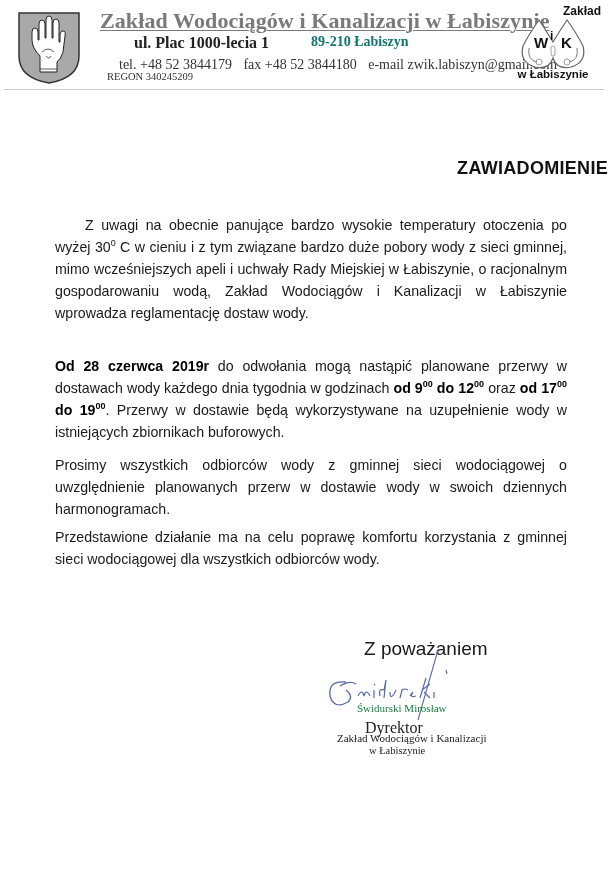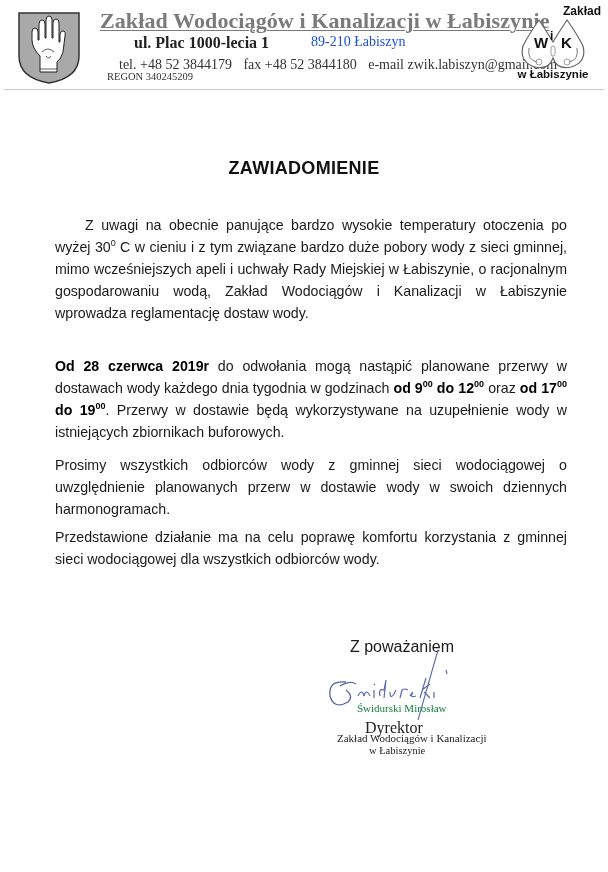--- a/index.html
+++ b/index.html
@@ -5,43 +5,43 @@
     html, body { margin: 0; padding: 0; background: #ffffff; }
     body { width: 608px; height: 872px; position: relative; overflow: hidden; color: #1a1a1a; }
     .abs { position: absolute; }
     .serif { font-family: "Liberation Serif", "DejaVu Serif", serif; }
     .sans { font-family: "Liberation Sans", "DejaVu Sans", sans-serif; }
 
     
     #crest { left: 18px; top: 12px; width: 62px; height: 72px; }
     #org-name { left: 100px; top: 8px; font-size: 22px; font-weight: bold; color: #7a7a7a; text-decoration: underline; text-decoration-thickness: 1px; text-underline-offset: 2px; letter-spacing: 0.1px; white-space: nowrap; }
     #addr-street { left: 134px; top: 34px; font-size: 16px; font-weight: bold; color: #222; white-space: nowrap; }
-    #addr-city { left: 311px; top: 34px; font-size: 14px; font-weight: normal; color: #1d4ed8; white-space: nowrap; }
+    #addr-city { left: 311px; top: 34px; font-size: 14px; font-weight: bold; color: #0f766e; white-space: nowrap; }
     #contact-line { left: 119px; top: 57px; font-size: 14px; color: #333; white-space: nowrap; }
     #contact-line span { margin-right: 8px; }
     #regon { left: 107px; top: 71px; font-size: 10.5px; color: #333; white-space: nowrap; }
     #wik-logo { left: 505px; top: 4px; width: 96px; height: 80px; }
     #wik-top { position: absolute; left: 0; top: 0; width: 96px; text-align: right; font-size: 12px; font-weight: bold; color: #111; }
     #wik-bottom { position: absolute; left: 0; top: 64px; width: 96px; text-align: center; font-size: 11.5px; font-weight: bold; color: #111; }
     #header-rule { left: 4px; top: 89px; width: 600px; height: 1px; background: #c9c9c9; }
 
     
-    #doc-title { left: 0; top: 158px; width: 608px; text-align: center; font-size: 18px; font-weight: bold; letter-spacing: 0.3px; color: #111; }
+    #doc-title { left: 0; top: 158px; width: 608px; text-align: right; font-size: 18px; font-weight: bold; letter-spacing: 0.3px; color: #111; }
 
     
     .para { position: absolute; left: 55px; width: 512px; font-size: 14.2px; line-height: 22px; text-align: justify; color: #1a1a1a; }
     .para b { color: #000; }
     .para sup { font-size: 9px; line-height: 0; vertical-align: 6px; }
     #p1 { top: 214px; text-indent: 30px; }
     #p2 { top: 355px; }
     #p3 { top: 454px; }
     #p4 { top: 526px; }
 
     
-    #closing { left: 350px; top: 638px; font-size: 16px; color: #1a1a1a; }
+    #closing { left: 364px; top: 638px; font-size: 19px; color: #1a1a1a; }
     #signature { left: 318px; top: 640px; width: 150px; height: 80px; }
     #signer-name { left: 357px; top: 702px; font-size: 11px; color: #15803d; white-space: nowrap; }
     #signer-role { left: 365px; top: 719px; font-size: 16px; color: #222; white-space: nowrap; }
     #signer-org { left: 337px; top: 732px; font-size: 11px; color: #222; white-space: nowrap; }
     #signer-city { left: 369px; top: 745px; font-size: 10.5px; color: #222; white-space: nowrap; }
   </style>
 </head>
 <body>
 
 <div class="abs" id="crest">

